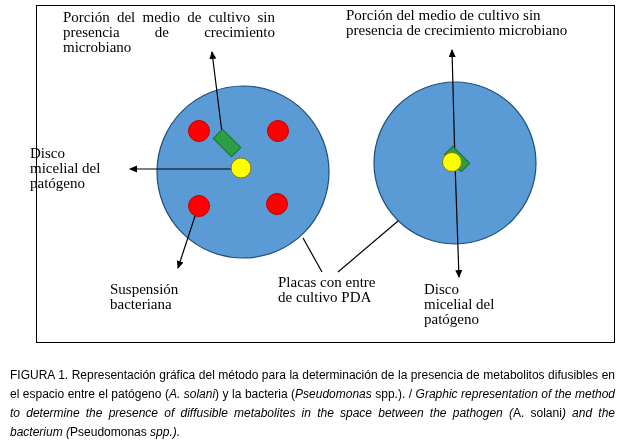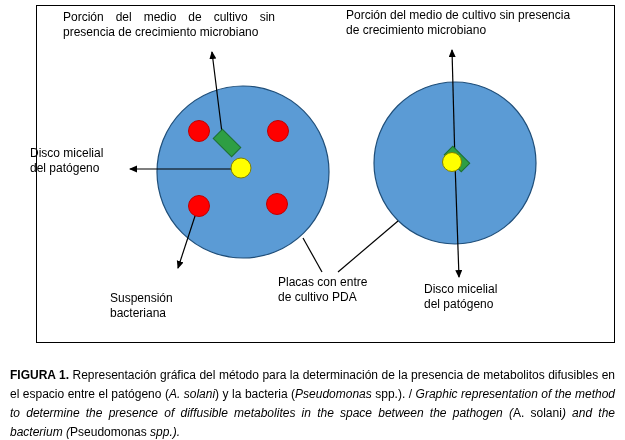--- a/index.html
+++ b/index.html
@@ -19,40 +19,41 @@
     box-sizing:border-box;
     background:#ffffff;
   }
   .diagram-svg{
     position:absolute;
     left:0;top:0;
     width:625px;height:345px;
   }
   .diag-label{
     position:absolute;
-    font-size:12px;
+    font-size:15px;
     line-height:15px;
     color:#000;
+    font-family:Liberation Serif, serif;
   }
   .justify{text-align:justify;}
   .lbl-top-left   {left:63px;  top:10px;  width:212px;}
   .lbl-top-right  {left:346px; top:8px;   width:238px;}
   .lbl-disc-left  {left:30px;  top:146px; width:85px;}
-  .lbl-suspension {left:110px; top:291px; width:70px;}
+  .lbl-suspension {left:110px; top:282px; width:70px;}
   .lbl-plates     {left:278px; top:275px; width:100px;}
   .lbl-disc-right {left:424px; top:282px; width:85px;}
   .caption{
     position:absolute;
     left:10px;top:354px;
     width:605px;
     font-size:12px;
     line-height:19px;
     text-align:justify;
   }
-  .b{font-weight:bold;}
+  .b{font-weight:normal;}
   .i{font-style:italic;}
 </style>
 </head>
 <body>
 
 <div class="page">
 
   <div class="figure-frame"></div>
 
   <svg class="diagram-svg" viewBox="0 0 625 345" aria-hidden="true">

